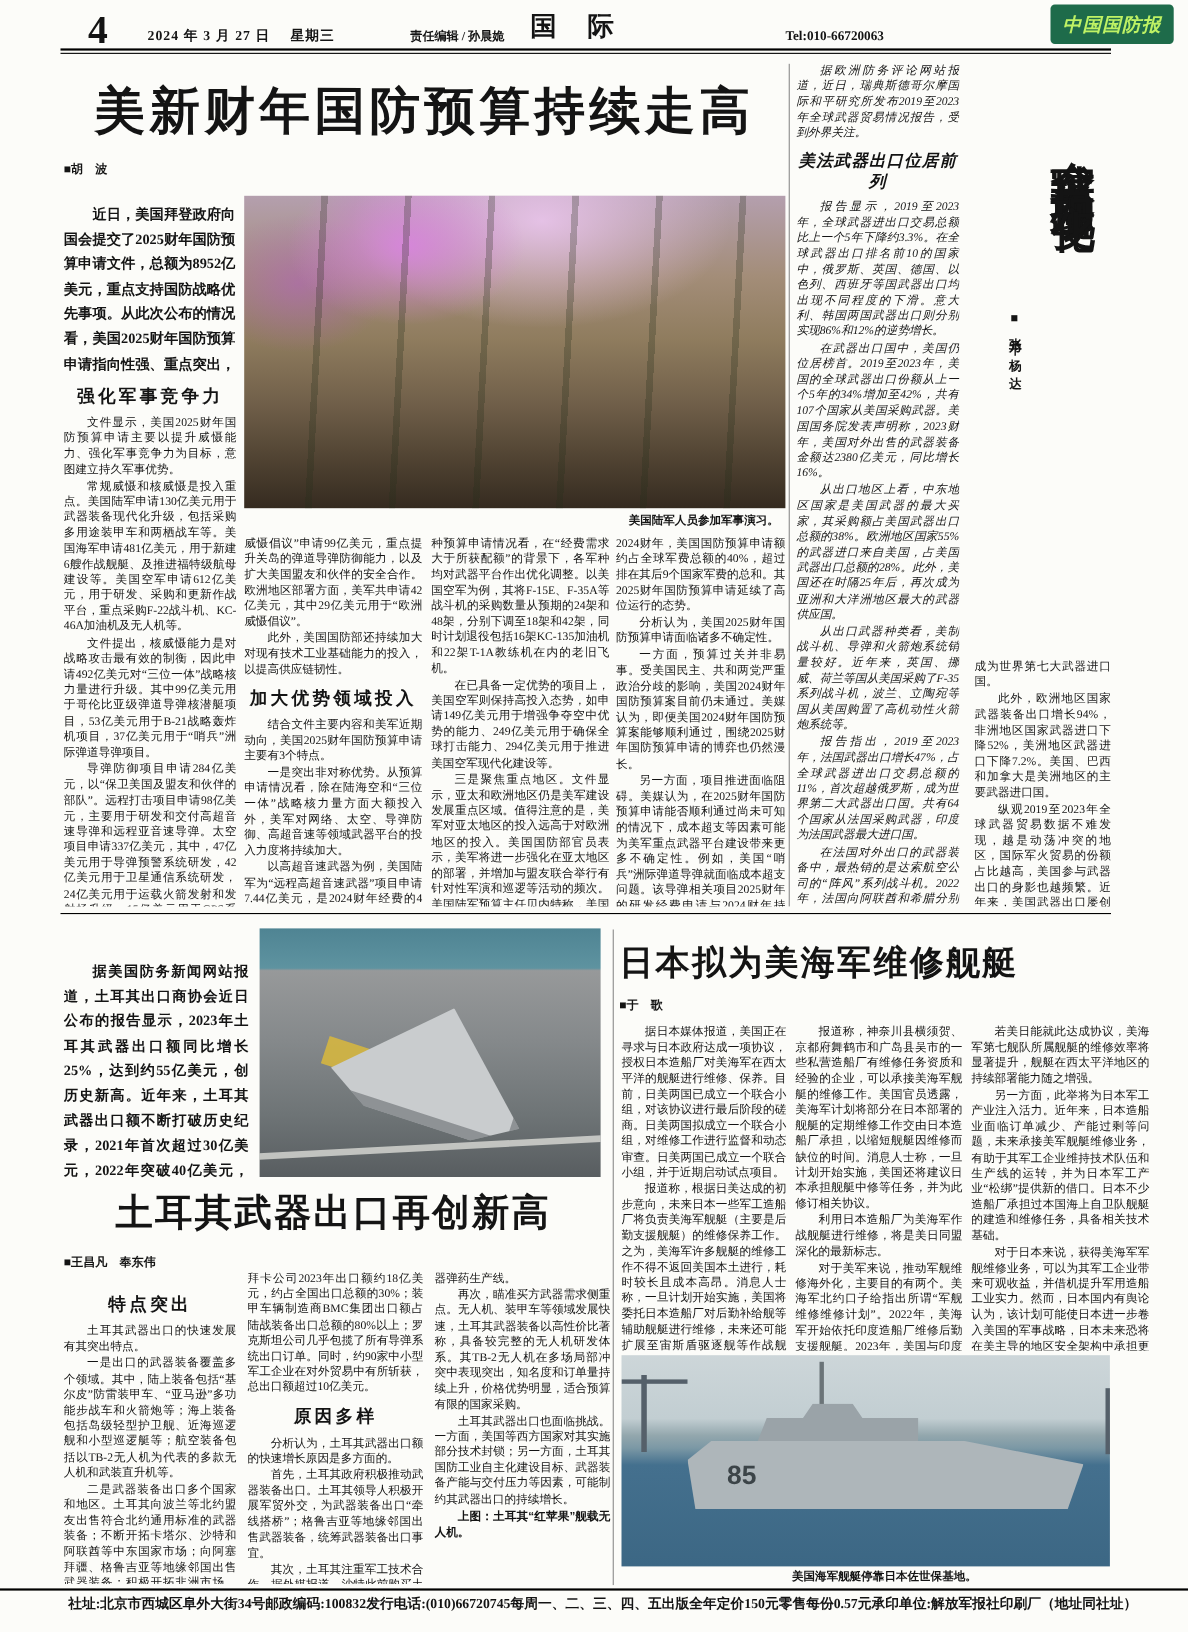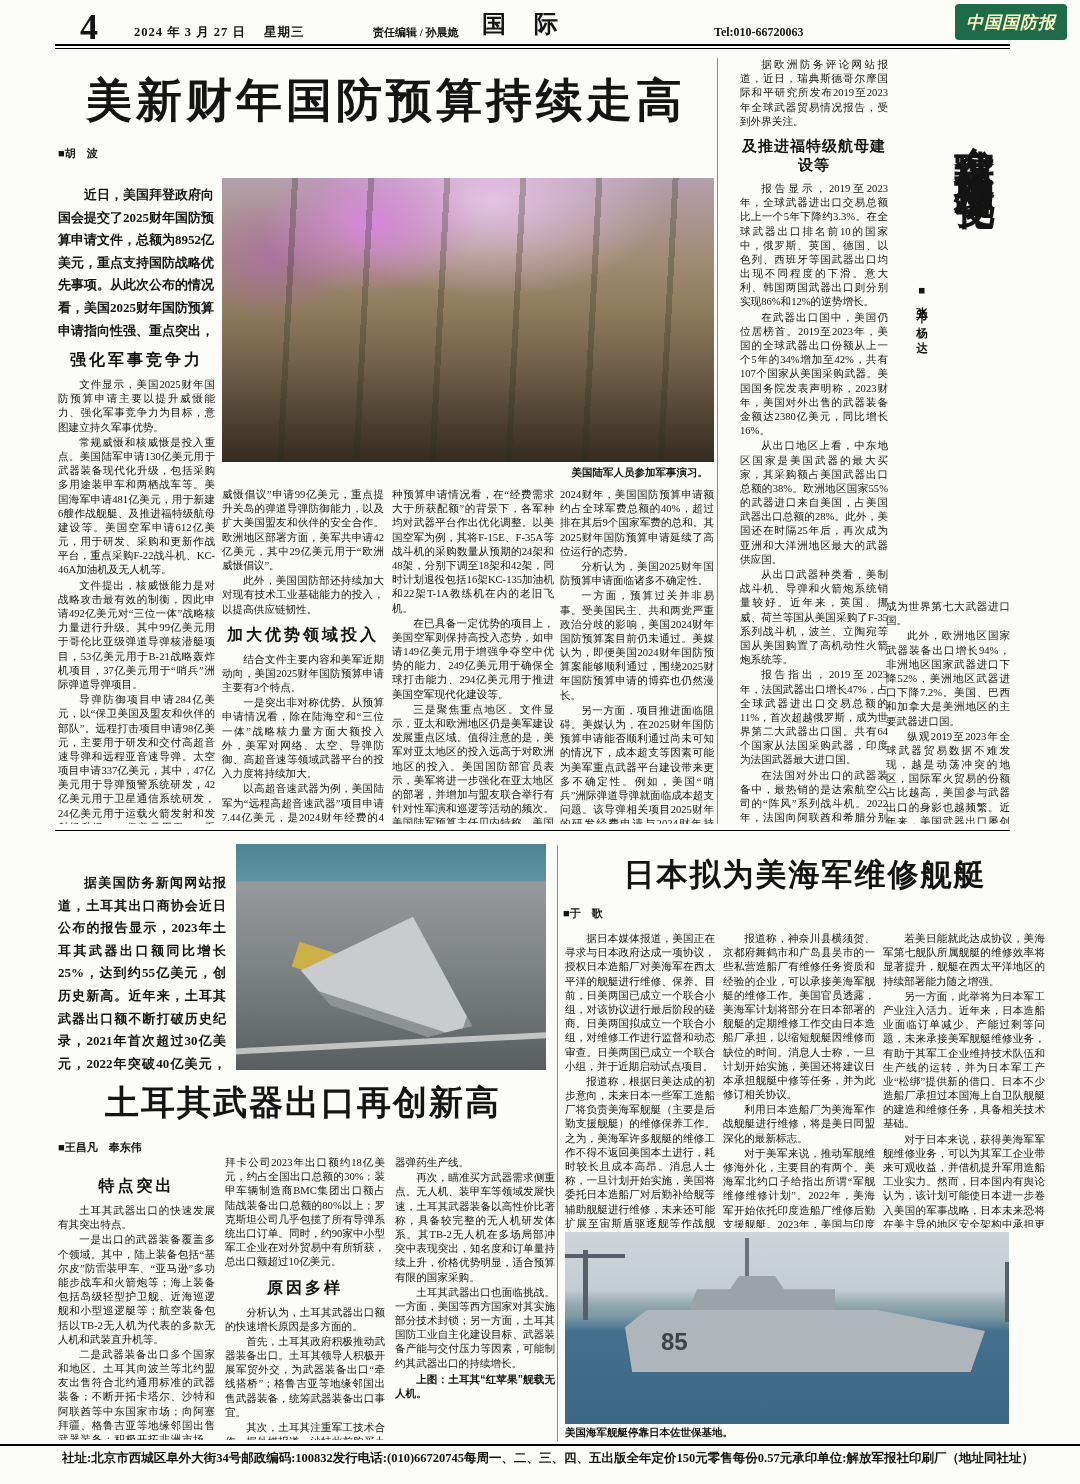--- a/index.html
+++ b/index.html
@@ -6,21 +6,21 @@
   .page{position:relative;width:1080px;height:1484px;margin:0 auto;background:#fcfcf9;
         font-family:"Liberation Serif","DejaVu Serif",serif;color:#141414;overflow:hidden;}
   
   .pageno{position:absolute;left:80px;top:6px;font-size:36px;font-weight:bold;font-family:"Liberation Serif",serif;}
   .hdr-date{position:absolute;left:134px;top:24px;font-size:12.5px;font-weight:bold;letter-spacing:1px;}
   .hdr-editor{position:absolute;left:373px;top:25px;font-size:11px;font-weight:bold;}
   .hdr-section{position:absolute;left:482px;top:8px;font-size:24px;font-weight:900;
                font-family:"Liberation Sans",sans-serif;letter-spacing:28px;}
   .hdr-tel{position:absolute;left:714px;top:25px;font-size:12px;font-weight:bold;}
   .masthead{position:absolute;left:955px;top:4px;width:112px;height:36px;background:#1e6b4a;
-            border-radius:4px;color:#fef9c3;display:flex;align-items:center;justify-content:center;
+            border-radius:4px;color:#bef264;display:flex;align-items:center;justify-content:center;
             font-size:17px;font-weight:bold;font-style:italic;letter-spacing:1px;}
   .rule-a{position:absolute;left:55px;top:44px;width:955px;height:2px;background:#000;}
   .rule-b{position:absolute;left:55px;top:48px;width:955px;height:1px;background:#000;}
   
   .col{position:absolute;overflow:hidden;text-align:justify;}
   .col p.para{margin:0 0 1px 0;font-size:10.6px;line-height:1.34;text-indent:2em;}
   .col p.noindent{text-indent:0;}
   .col p.bold-note{font-weight:bold;font-family:"Liberation Sans",sans-serif;}
   .sec-head{font-family:"Liberation Sans",sans-serif;font-weight:900;font-size:16px;
             text-align:center;letter-spacing:3px;margin:8px 0 7px 0;}
@@ -56,34 +56,34 @@
   .drone-body{position:absolute;left:70px;top:70px;width:180px;height:110px;background:#c9ccce;
     clip-path:polygon(50% 0,100% 78%,78% 100%,22% 100%,0 78%);transform:rotate(18deg);
     box-shadow:inset -8px -10px 0 rgba(70,75,80,.45);}
   .deck-mark{position:absolute;left:58px;top:108px;width:70px;height:26px;background:#d9b83c;
     transform:rotate(18deg);opacity:.85;}
   .deck-line{position:absolute;left:-10px;top:196px;width:340px;height:6px;background:rgba(235,235,230,.7);
     transform:rotate(-3deg);}
   .turkey-title{position:absolute;left:58px;top:1080px;width:490px;text-align:center;font-size:34px;
                 font-weight:900;font-family:"Liberation Sans",sans-serif;letter-spacing:2px;}
   .turkey-byline{position:absolute;left:58px;top:1140px;width:490px;}
-  .japan-title{position:absolute;left:563px;top:854px;width:484px;text-align:center;font-size:31px;
+  .japan-title{position:absolute;left:563px;top:854px;width:484px;font-size:31px;
                font-weight:900;font-family:"Liberation Sans",sans-serif;letter-spacing:2px;}
   .japan-byline{position:absolute;left:563px;top:906px;width:484px;}
   .photo-ship{left:565px;top:1232px;width:444px;height:192px;
     background:linear-gradient(180deg,#cdd6d9 0%,#c2ced2 30%,#93a7ad 38%,#7b98a5 44%,#44708e 52%,#3c6784 100%);}
   .ship-hull{position:absolute;left:60px;top:78px;width:360px;height:62px;background:#aeb6ba;
     clip-path:polygon(0 28%,6% 0,70% 0,100% 34%,96% 100%,2% 100%);}
   .ship-super{position:absolute;left:120px;top:44px;width:150px;height:44px;background:#9aa3a8;
     clip-path:polygon(0 100%,8% 30%,30% 30%,36% 0,60% 0,66% 30%,100% 30%,100% 100%);}
   .ship-mast{position:absolute;left:180px;top:6px;width:4px;height:48px;background:#6b7478;}
   .hull-no{position:absolute;left:96px;top:96px;font-family:"Liberation Sans",sans-serif;
     font-weight:bold;font-size:24px;color:#3c4448;}
   .crane{position:absolute;background:#55606a;}
-  .ship-caption{position:absolute;left:565px;top:1426px;width:478px;text-align:left;
+  .ship-caption{position:absolute;left:565px;top:1426px;width:478px;text-align:center;
                 font-size:10.5px;font-weight:bold;}
   
   .foot-rule{position:absolute;left:0;top:1444px;width:1080px;height:2px;background:#000;}
   .footer{position:absolute;left:62px;top:1450px;width:956px;display:flex;
           justify-content:space-between;font-size:12.5px;font-weight:bold;
           font-family:"Liberation Serif",serif;}
   .footer span{white-space:nowrap;}
 </style>
 </head>
 <body>
@@ -148,23 +148,23 @@
     <div>
         <p class="para noindent">2024财年，美国国防预算申请额约占全球军费总额的40%，超过排在其后9个国家军费的总和。其2025财年国防预算申请延续了高位运行的态势。</p>
         <p class="para">分析认为，美国2025财年国防预算申请面临诸多不确定性。</p>
         <p class="para">一方面，预算过关并非易事。受美国民主、共和两党严重政治分歧的影响，美国2024财年国防预算案目前仍未通过。美媒认为，即便美国2024财年国防预算案能够顺利通过，围绕2025财年国防预算申请的博弈也仍然漫长。</p>
         <p class="para">另一方面，项目推进面临阻碍。美媒认为，在2025财年国防预算申请能否顺利通过尚未可知的情况下，成本超支等因素可能为美军重点武器平台建设带来更多不确定性。例如，美国“哨兵”洲际弹道导弹就面临成本超支问题。该导弹相关项目2025财年的研发经费申请与2024财年持平。其中，美国空军希望投入7亿美元用于6个子项目的建设，而在2024财年预算中，用于这些项目的建设经费仅为1.4亿美元。在项目总预算未增加的情况下，子项目费用大幅增加，势必将造成超支问题，该项目的建设进度可能因此滞后。</p>
       </div>
   </div>
 
   <div class="vrule" style="left:717px;top:58px;height:766px;"></div>
 
-  <div class="col" style="left:740px;top:58px;width:148px;height:766px;">
+  <div class="col" style="left:724px;top:58px;width:148px;height:766px;font-style:italic;">
     <p class="para">据欧洲防务评论网站报道，近日，瑞典斯德哥尔摩国际和平研究所发布2019至2023年全球武器贸易情况报告，受到外界关注。</p>
-    <div class="sec-head" style="font-size:15px;letter-spacing:1px;">及推进福特级航母建设等</div>
+    <div class="sec-head" style="font-size:15px;letter-spacing:1px;">美法武器出口位居前列</div>
     <div>
         <p class="para">报告显示，2019至2023年，全球武器进出口交易总额比上一个5年下降约3.3%。在全球武器出口排名前10的国家中，俄罗斯、英国、德国、以色列、西班牙等国武器出口均出现不同程度的下滑。意大利、韩国两国武器出口则分别实现86%和12%的逆势增长。</p>
         <p class="para">在武器出口国中，美国仍位居榜首。2019至2023年，美国的全球武器出口份额从上一个5年的34%增加至42%，共有107个国家从美国采购武器。美国国务院发表声明称，2023财年，美国对外出售的武器装备金额达2380亿美元，同比增长16%。</p>
         <p class="para">从出口地区上看，中东地区国家是美国武器的最大买家，其采购额占美国武器出口总额的38%。欧洲地区国家55%的武器进口来自美国，占美国武器出口总额的28%。此外，美国还在时隔25年后，再次成为亚洲和大洋洲地区最大的武器供应国。</p>
         <p class="para">从出口武器种类看，美制战斗机、导弹和火箭炮系统销量较好。近年来，英国、挪威、荷兰等国从美国采购了F-35系列战斗机，波兰、立陶宛等国从美国购置了高机动性火箭炮系统等。</p>
         <p class="para">报告指出，2019至2023年，法国武器出口增长47%，占全球武器进出口交易总额的11%，首次超越俄罗斯，成为世界第二大武器出口国。共有64个国家从法国采购武器，印度为法国武器最大进口国。</p>
         <p class="para">在法国对外出口的武器装备中，最热销的是达索航空公司的“阵风”系列战斗机。2022年，法国向阿联酋和希腊分别出售80架和6架“阵风”系列战斗机。2023年，印度和法国达成26架“阵风”系列战斗机的采购合同。</p>
       </div>
 
   </div>

